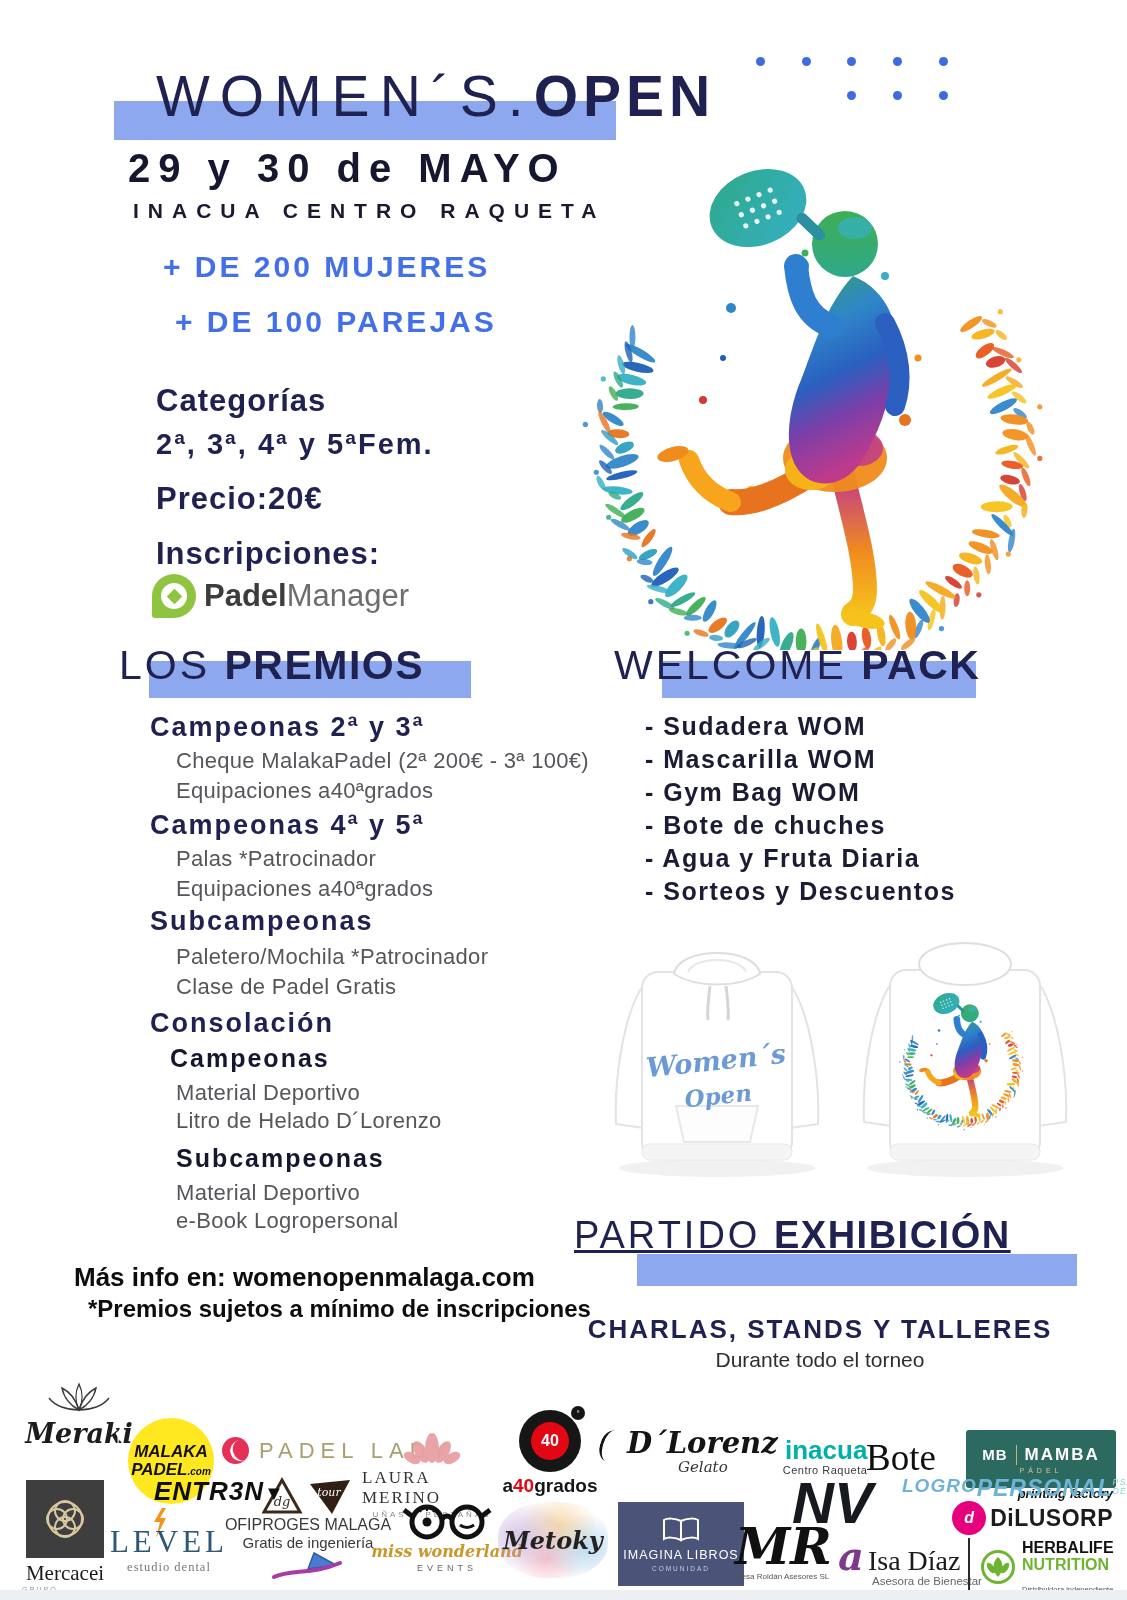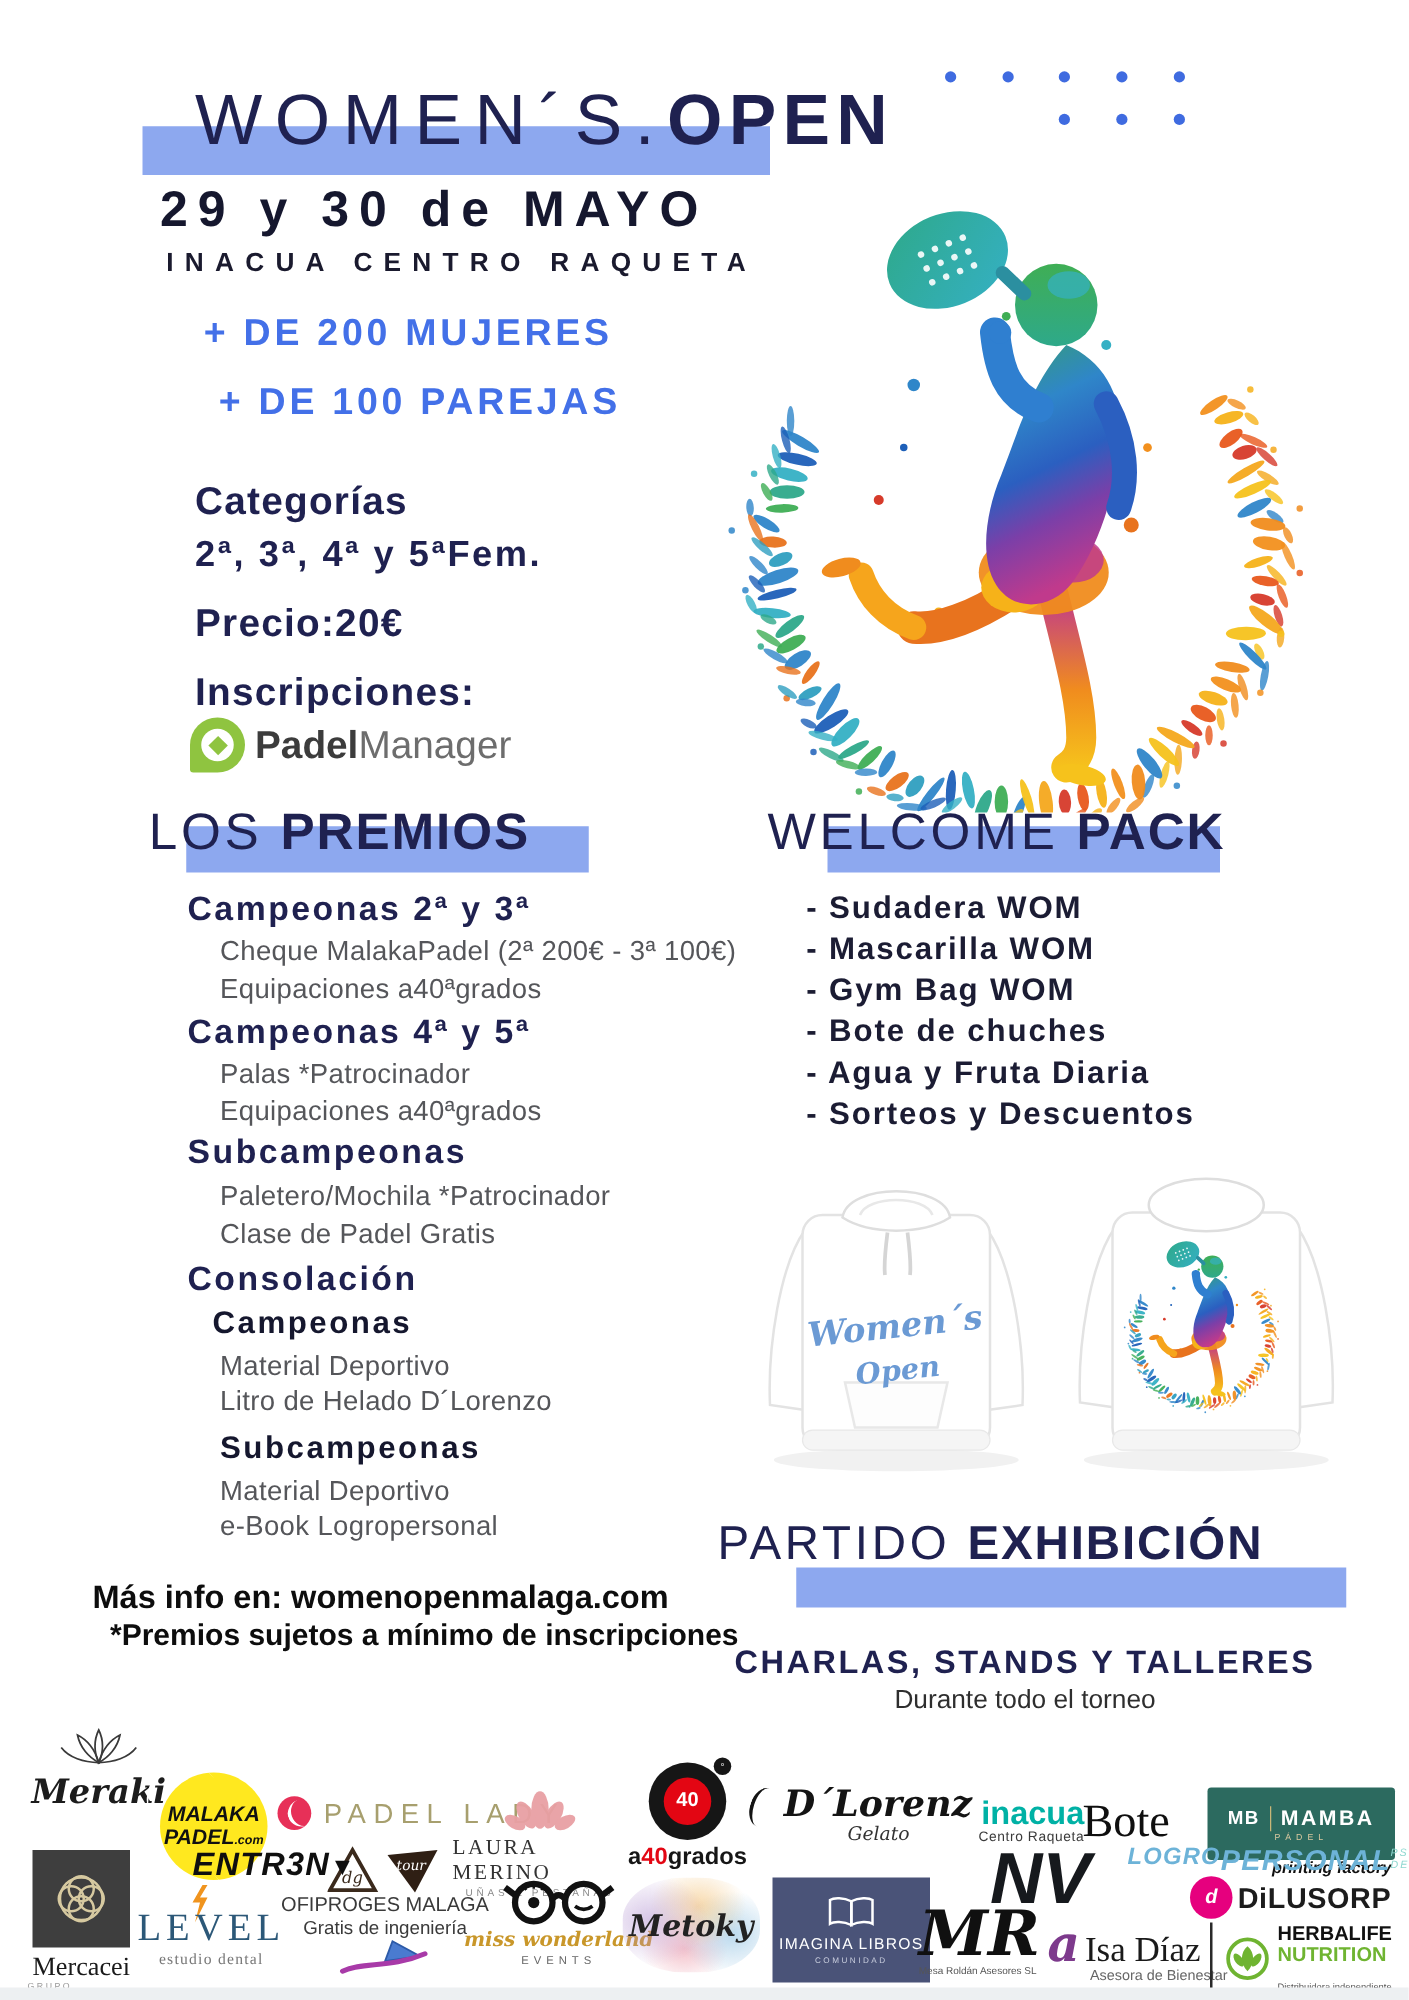--- a/index.html
+++ b/index.html
@@ -426,21 +426,21 @@
       <path d="M46,58 C26,86 16,152 18,198 L46,202 Z" fill="#ffffff" stroke="#e3e3e3" stroke-width="2"></path>
       <path d="M192,58 C212,86 222,152 220,198 L192,202 Z" fill="#ffffff" stroke="#e3e3e3" stroke-width="2"></path>
       <rect x="44" y="46" width="150" height="188" rx="16" fill="#ffffff" stroke="#e3e3e3" stroke-width="2"></rect>
       <rect x="44" y="220" width="150" height="16" rx="8" fill="#f5f5f5" stroke="#e8e8e8"></rect>
       <ellipse cx="119" cy="40" rx="46" ry="21" fill="#ffffff" stroke="#dedede" stroke-width="2"></ellipse>
       <use href="#playerArt" transform="translate(45,66) scale(0.27)"></use>
     </g>
   </svg>
 
   <div class="abs sec-bar" style="left:637px;top:1254px;width:440px;height:32px;"></div>
-  <div class="abs exh-title" style="left:574px;top:1216px;"><span class="sec-thin">PARTIDO </span><span class="sec-bold">EXHIBICIÓN</span></div>
+  <div class="abs exh-title" style="left:574px;top:1216px;text-decoration:underline;"><span class="sec-thin">PARTIDO </span><span class="sec-bold">EXHIBICIÓN</span></div>
   <div class="abs charlas" style="left:560px;top:1314px;width:520px;">CHARLAS, STANDS Y TALLERES</div>
   <div class="abs durante" style="left:560px;top:1348px;width:520px;">Durante todo el torneo</div>
 
   <div class="abs info" style="left:74px;top:1262px;">Más info en: womenopenmalaga.com</div>
   <div class="abs disc" style="left:88px;top:1295px;">*Premios sujetos a mínimo de inscripciones</div>
 
   <div>
 
     <div class="sp c" style="left:20px;top:1380px;width:118px;">
       <svg width="64" height="38" viewBox="0 0 64 38">

